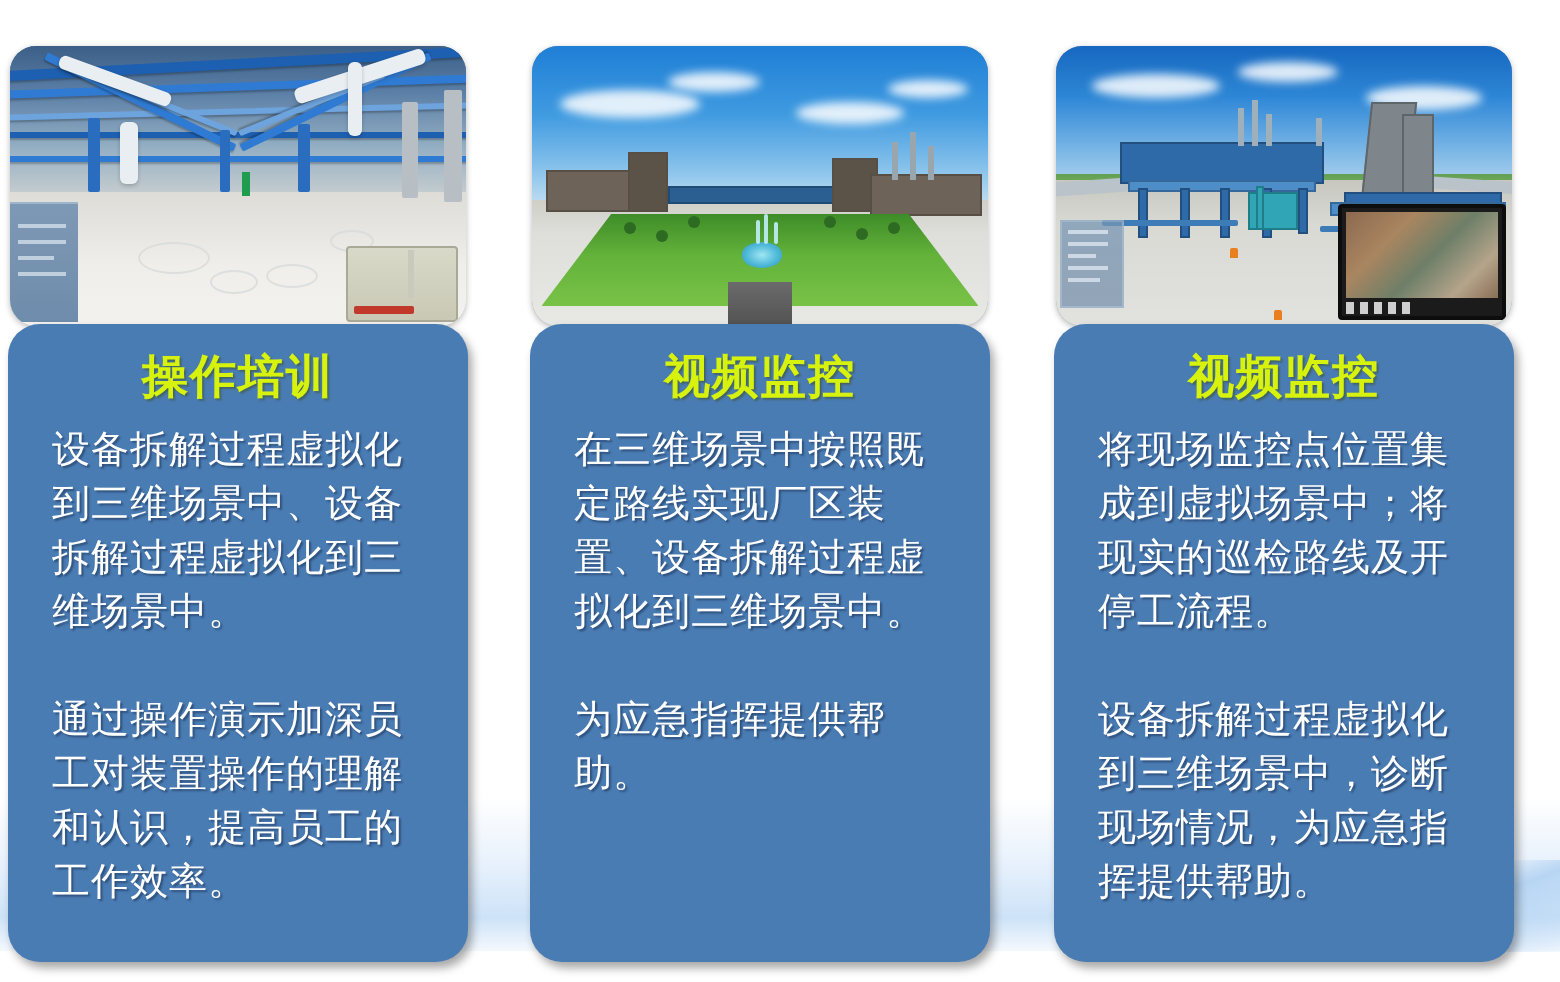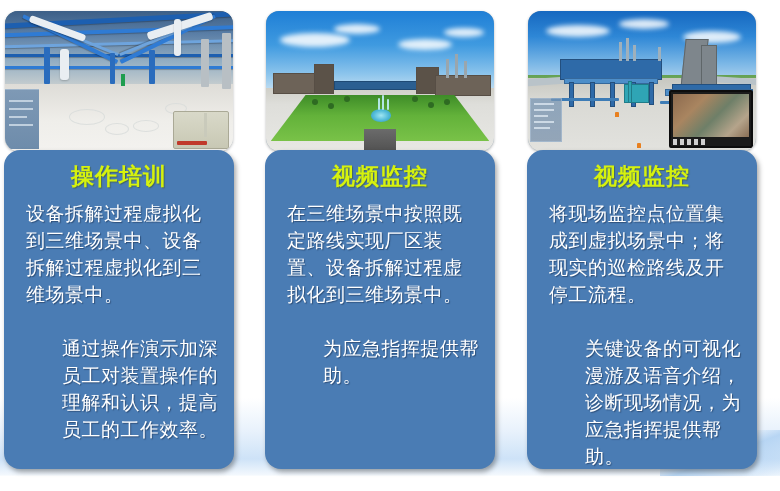--- a/index.html
+++ b/index.html
@@ -46,21 +46,21 @@
     pointer-events: none;
   }
 
   
   .cards {
     position: absolute;
     inset: 0;
   }
   .card {
     position: absolute;
-    top: 4px;
+    top: 16px;
     width: 230px;
     height: 470px;
   }
   .card-1 { left: 4px; }
   .card-2 { left: 265px; }
   .card-3 { left: 527px; }
 
   
   .thumb {
     position: absolute;
@@ -206,21 +206,21 @@
   }
   .para {
     color: #ffffff;
     font-size: 19px;
     line-height: 27px;
     letter-spacing: 0.5px;
     text-shadow: 1px 1px 1px rgba(30,55,90,0.65);
     margin: 0 0 27px 0;
     white-space: pre-line;
   }
-  .para:last-child { margin-bottom: 0; margin-left: 36px; }
+  .para:last-child { margin-bottom: 0; }
 </style>
 </head>
 <body>
 
 <div id="slide">
 
   <div class="bg-band"></div>
   <div class="bg-wedge"></div>
 
   <div class="cards">
@@ -382,19 +382,19 @@
             <div class="feed"></div>
             <div class="feedbar"></div>
           </div>
         </div>
       </div>
 
       <div class="panel">
         <div class="panel-title">视频监控</div>
         <div class="panel-body">
           <p class="para">将现场监控点位置集成到虚拟场景中；将现实的巡检路线及开停工流程。</p>
-          <p class="para">关键设备的可视化漫游及语音介绍，诊断现场情况，为应急指挥提供帮助。</p>
+          <p class="para">设备拆解过程虚拟化到三维场景中，诊断现场情况，为应急指挥提供帮助。</p>
         </div>
       </div>
     </div>
 
   </div>
 </div>
 
 </body></html>

